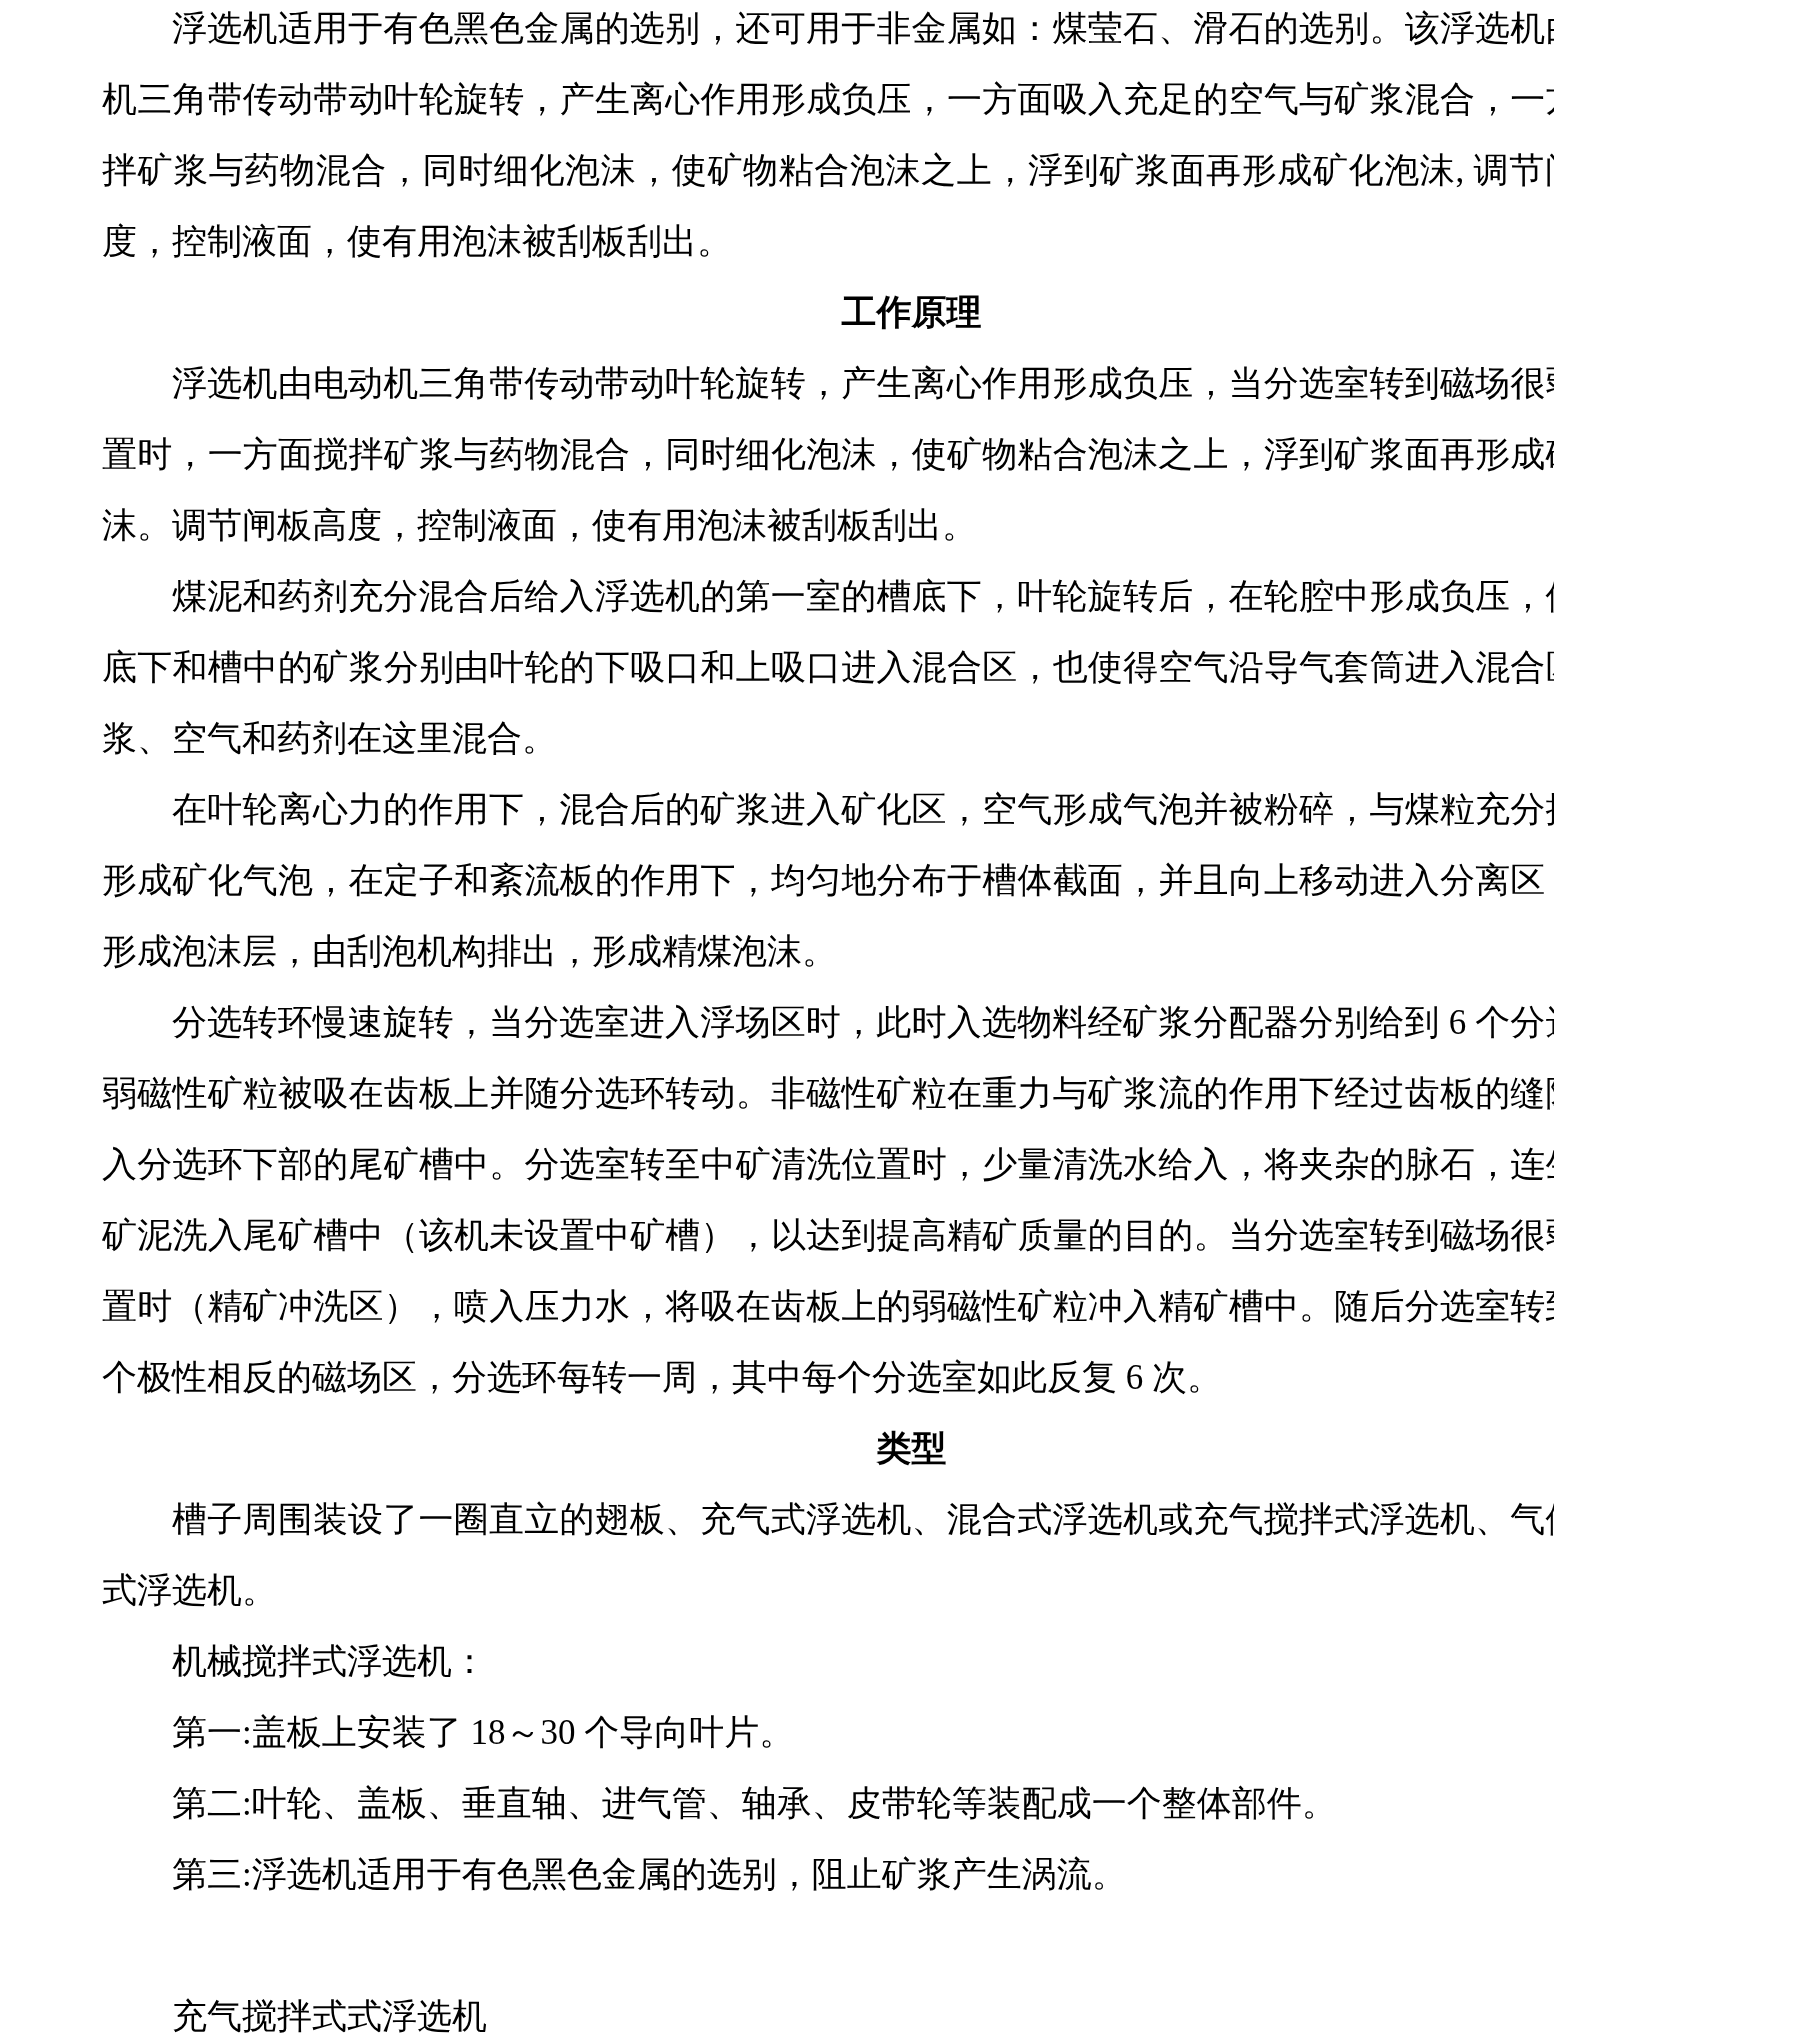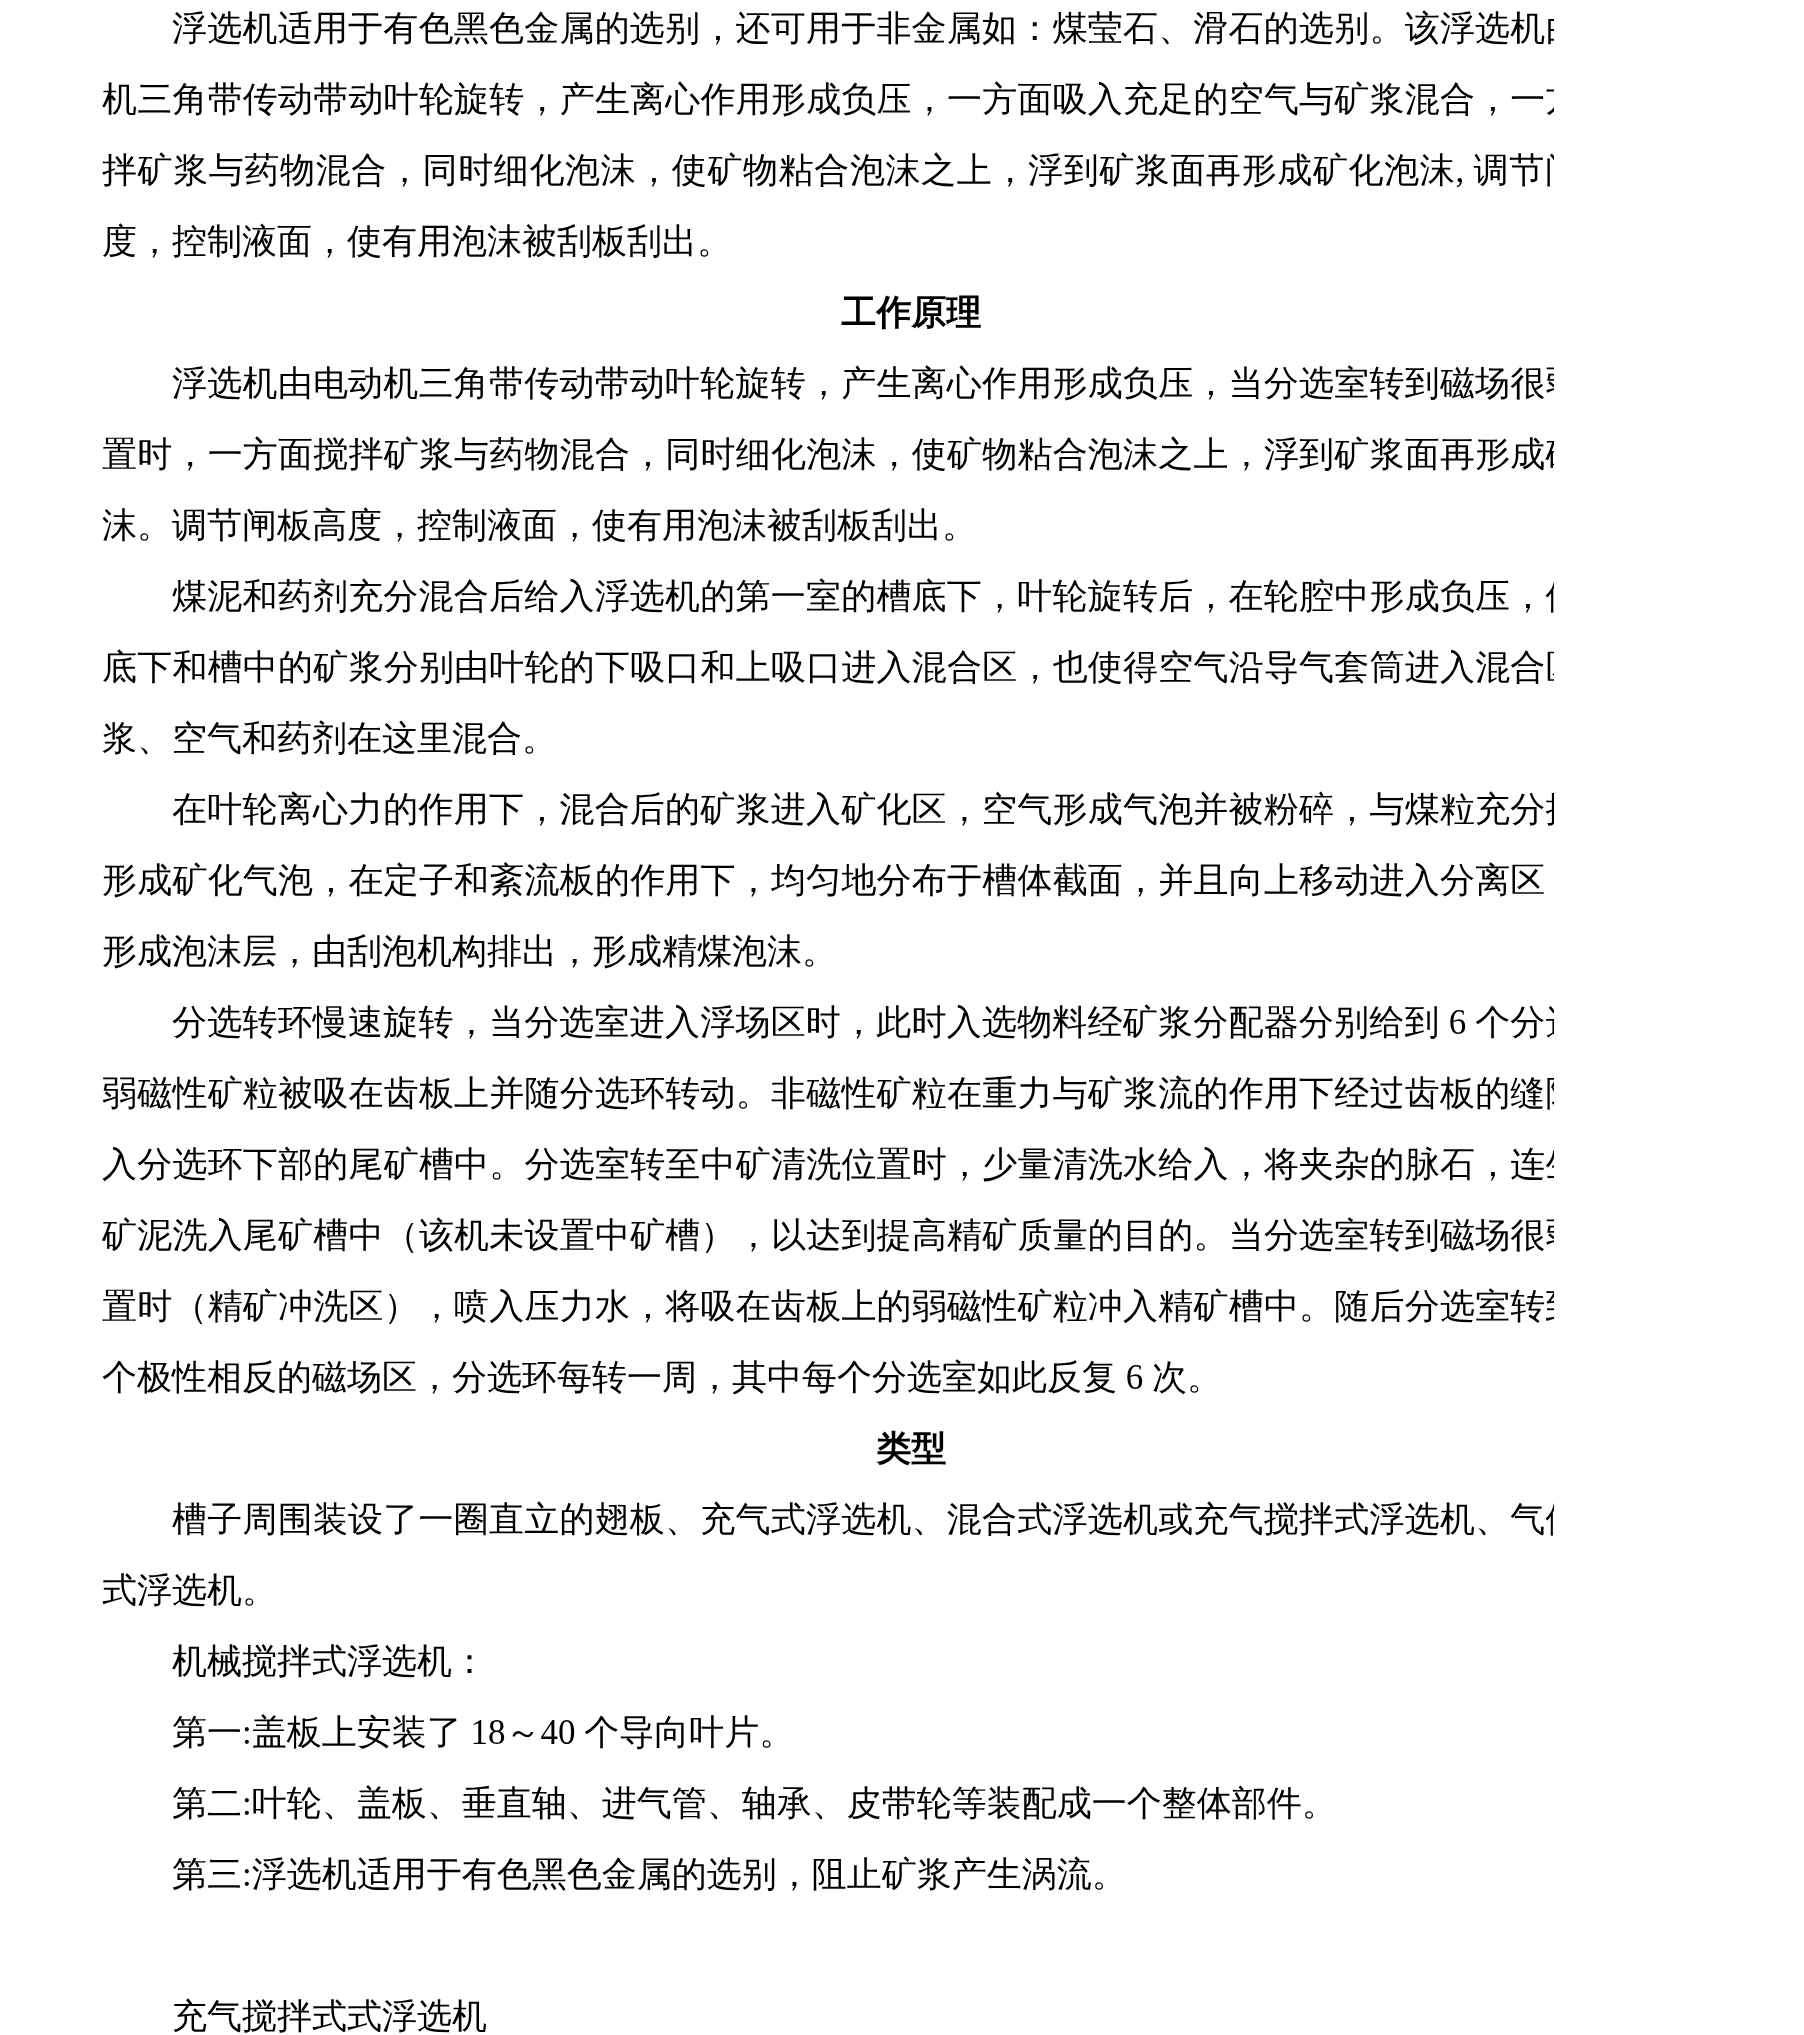--- a/index.html
+++ b/index.html
@@ -50,20 +50,20 @@
   <div class="content">
     <p class="para">浮选机适用于有色黑色金属的选别，还可用于非金属如：煤莹石、滑石的选别。该浮选机由电动机三角带传动带动叶轮旋转，产生离心作用形成负压，一方面吸入充足的空气与矿浆混合，一方面搅拌矿浆与药物混合，同时细化泡沫，使矿物粘合泡沫之上，浮到矿浆面再形成矿化泡沫, 调节闸板高度，控制液面，使有用泡沫被刮板刮出。</p>
     <p class="heading">工作原理</p>
     <p class="para">浮选机由电动机三角带传动带动叶轮旋转，产生离心作用形成负压，当分选室转到磁场很弱的位置时，一方面搅拌矿浆与药物混合，同时细化泡沫，使矿物粘合泡沫之上，浮到矿浆面再形成矿化泡沫。调节闸板高度，控制液面，使有用泡沫被刮板刮出。</p>
     <p class="para">煤泥和药剂充分混合后给入浮选机的第一室的槽底下，叶轮旋转后，在轮腔中形成负压，使得槽底下和槽中的矿浆分别由叶轮的下吸口和上吸口进入混合区，也使得空气沿导气套筒进入混合区，矿浆、空气和药剂在这里混合。</p>
     <p class="para">在叶轮离心力的作用下，混合后的矿浆进入矿化区，空气形成气泡并被粉碎，与煤粒充分接触，形成矿化气泡，在定子和紊流板的作用下，均匀地分布于槽体截面，并且向上移动进入分离区，富集形成泡沫层，由刮泡机构排出，形成精煤泡沫。</p>
     <p class="para">分选转环慢速旋转，当分选室进入浮场区时，此时入选物料经矿浆分配器分别给到 6 个分选点，弱磁性矿粒被吸在齿板上并随分选环转动。非磁性矿粒在重力与矿浆流的作用下经过齿板的缝隙，排入分选环下部的尾矿槽中。分选室转至中矿清洗位置时，少量清洗水给入，将夹杂的脉石，连生体及矿泥洗入尾矿槽中（该机未设置中矿槽），以达到提高精矿质量的目的。当分选室转到磁场很弱的位置时（精矿冲洗区），喷入压力水，将吸在齿板上的弱磁性矿粒冲入精矿槽中。随后分选室转到另一个极性相反的磁场区，分选环每转一周，其中每个分选室如此反复 6 次。</p>
     <p class="heading">类型</p>
     <p class="para">槽子周围装设了一圈直立的翅板、充气式浮选机、混合式浮选机或充气搅拌式浮选机、气体析出式浮选机。</p>
     <p class="para">机械搅拌式浮选机：</p>
-    <p class="para">第一:盖板上安装了 18～40 个导向叶片。</p>
+    <p class="para">第一:盖板上安装了 18～30 个导向叶片。</p>
     <p class="para">第二:叶轮、盖板、垂直轴、进气管、轴承、皮带轮等装配成一个整体部件。</p>
     <p class="para">第三:浮选机适用于有色黑色金属的选别，阻止矿浆产生涡流。</p>
     <div class="spacer"></div>
     <p class="para">充气搅拌式式浮选机</p>
   </div>
 </div>
 
 
 </body></html>

